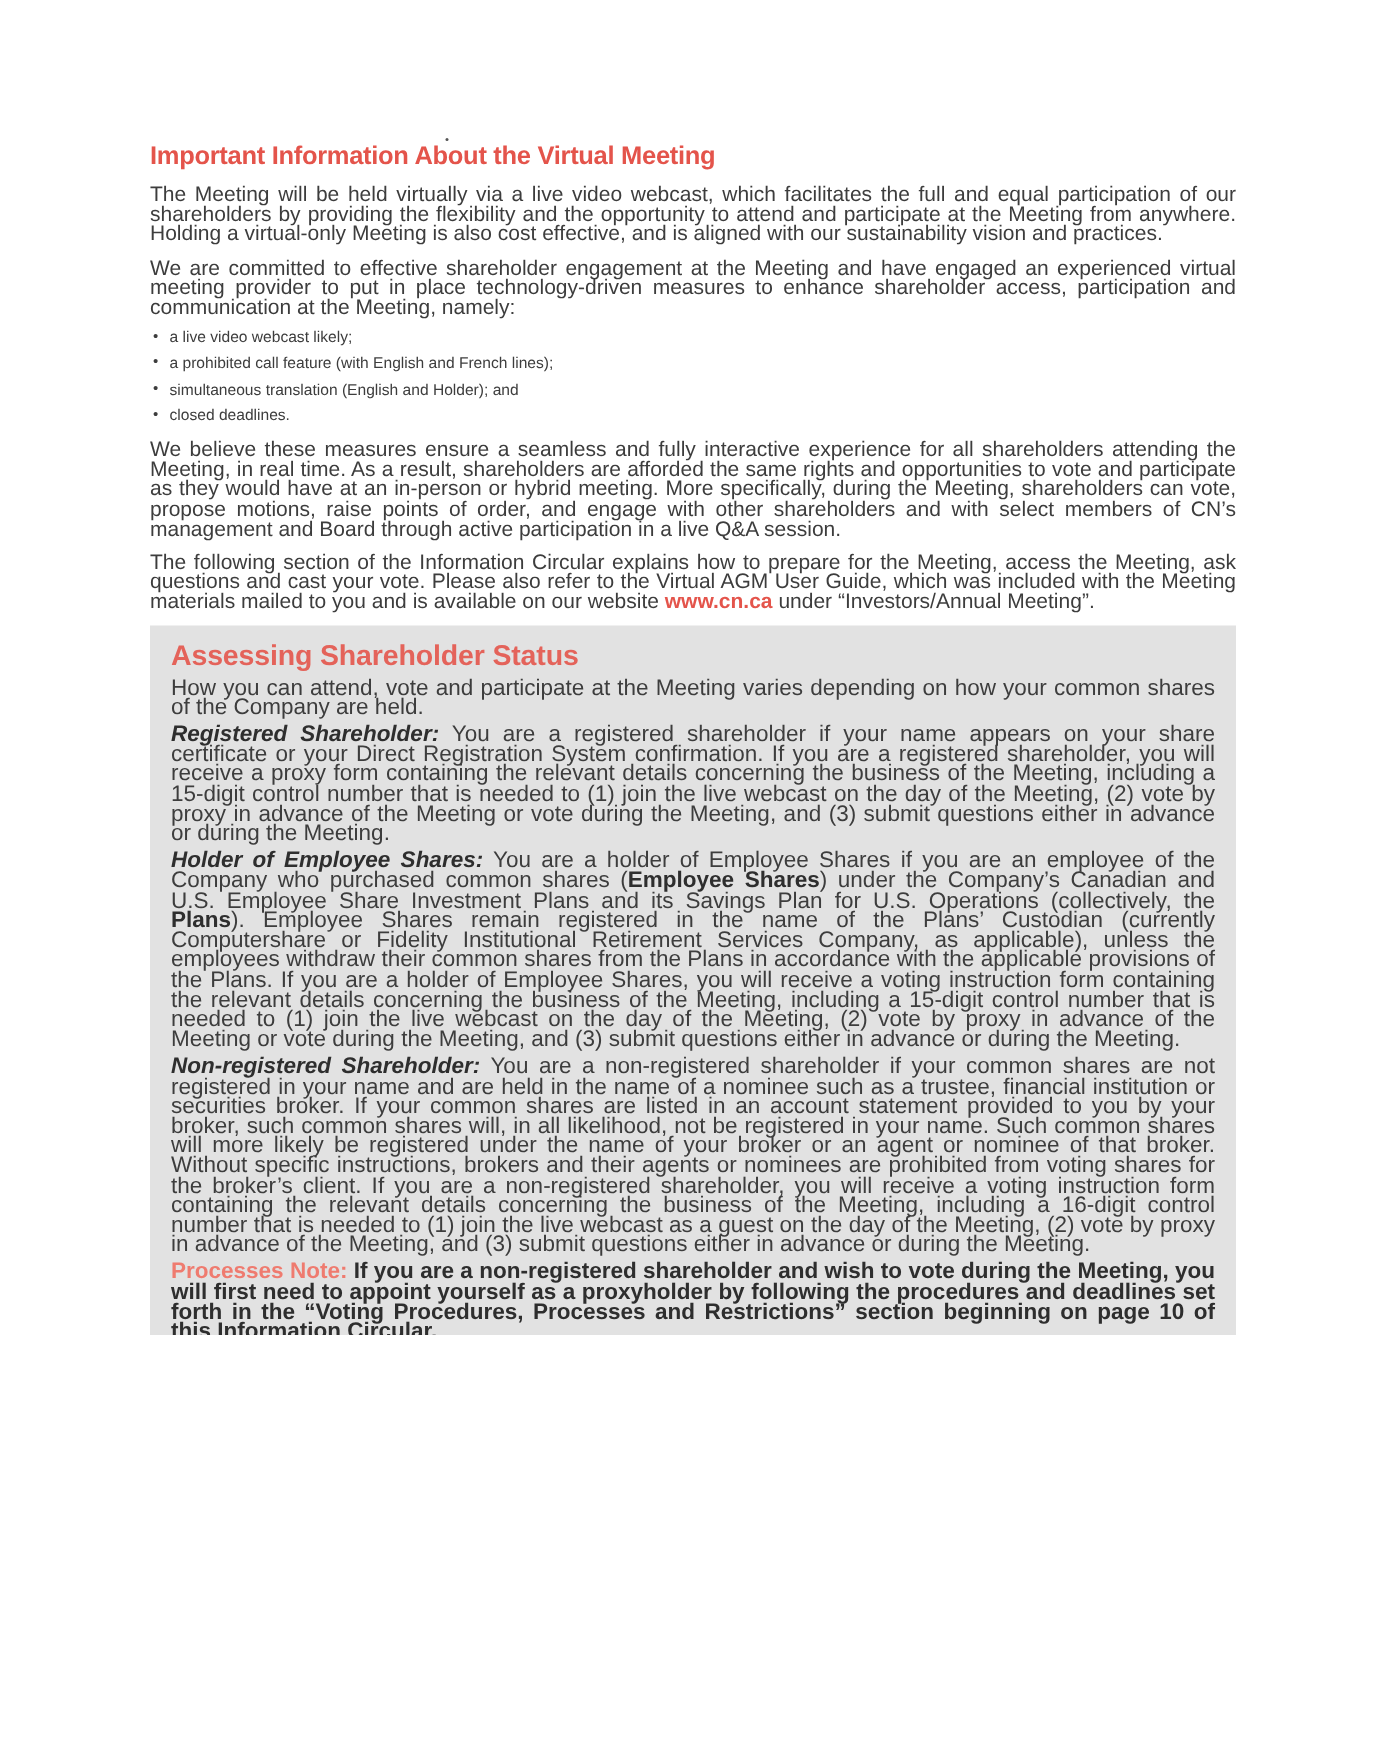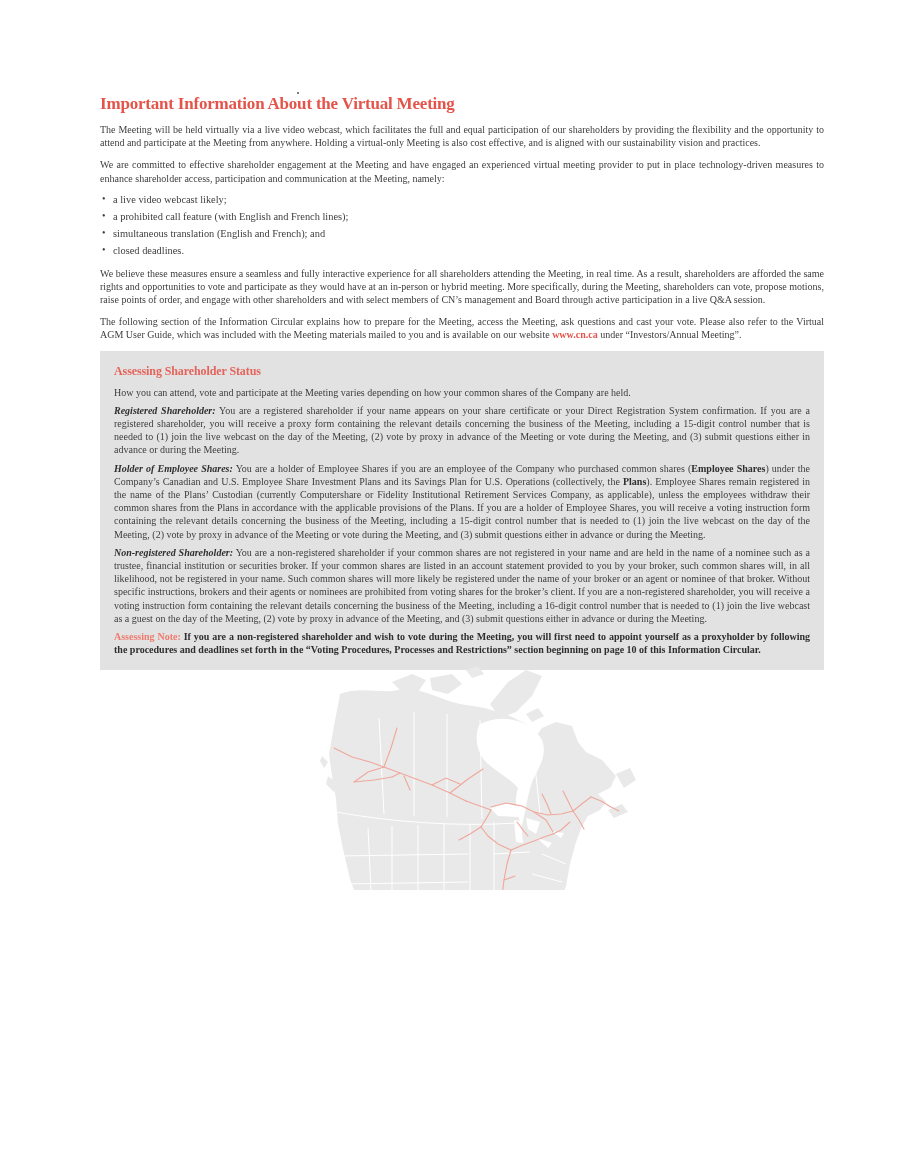--- a/index.html
+++ b/index.html
@@ -1,35 +1,35 @@
 <!DOCTYPE html>
 <html><head>
 <meta charset="utf-8">
 <style>
   html,body{margin:0;padding:0;background:#fff;}
   .page{
     position:relative;
     width:924px;height:890px;
     background:#ffffff;
     overflow:hidden;
-    font-family:Liberation Serif, serif;
+    font-family:Liberation Sans, sans-serif;
     color:#3d3d3d;
     -webkit-font-smoothing:antialiased;
   }
   .content{padding:94px 100px 0 100px;}
   .speck{position:absolute;left:297px;top:92px;width:2px;height:2px;background:#555;border-radius:50%;}
   h1.doc-title{
     margin:0;
     font-size:17px;line-height:20px;
     font-weight:700;letter-spacing:-0.2px;
     color:#e4544b;
   }
   p.body-p{
     margin:9px 0 0 0;
-    font-size:10px;line-height:13.2px;
+    font-size:14px;line-height:13.2px;
     text-align:justify;
   }
   ul.bullets{
     list-style:none;
     margin:8px 0 0 0;padding:0;
   }
   ul.bullets li{
     position:relative;
     padding-left:13px;
     margin:0 0 4px 0;
@@ -39,27 +39,27 @@
     position:absolute;left:2px;top:-1px;
     font-size:10px;color:#3d3d3d;
   }
   .gray-box{
     margin-top:9px;
     background:#e2e2e2;
     padding:12px 14px 13px 14px;
   }
   .gray-box .box-title{
     margin:0 0 6px 0;
-    font-size:12px;line-height:17px;
+    font-size:19px;line-height:17px;
     font-weight:700;letter-spacing:-0.1px;
     color:#e4635a;
   }
   .gray-box p{
     margin:5px 0 0 0;
-    font-size:10px;line-height:13.2px;
+    font-size:15px;line-height:13.2px;
     text-align:justify;
   }
   .gray-box p:first-of-type{margin-top:0;}
   .run-n{font-weight:400;}
   .run-b{font-weight:700;color:#2e2e2e;}
   .run-bi{font-weight:700;font-style:italic;color:#2e2e2e;}
   .run-rb{font-weight:700;color:#e4544b;}
   .run-rb2{font-weight:700;color:#ef7b6f;}
   .map-wrap{
     width:420px;height:385px;
@@ -85,34 +85,34 @@
 
   <div class="content">
     <h1 class="doc-title">Important Information About the Virtual Meeting</h1>
 
     <p class="body-p">The Meeting will be held virtually via a live video webcast, which facilitates the full and equal participation of our shareholders by providing the flexibility and the opportunity to attend and participate at the Meeting from anywhere. Holding a virtual-only Meeting is also cost effective, and is aligned with our sustainability vision and practices.</p>
     <p class="body-p">We are committed to effective shareholder engagement at the Meeting and have engaged an experienced virtual meeting provider to put in place technology-driven measures to enhance shareholder access, participation and communication at the Meeting, namely:</p>
 
     <ul class="bullets">
       <li><span class="bullet-glyph">•</span><span>a live video webcast likely;</span></li>
       <li><span class="bullet-glyph">•</span><span>a prohibited call feature (with English and French lines);</span></li>
-      <li><span class="bullet-glyph">•</span><span>simultaneous translation (English and French); and</span></li>
+      <li><span class="bullet-glyph">•</span><span>simultaneous translation (English and Holder); and</span></li>
       <li><span class="bullet-glyph">•</span><span>closed deadlines.</span></li>
     </ul>
 
     <p class="body-p">We believe these measures ensure a seamless and fully interactive experience for all shareholders attending the Meeting, in real time. As a result, shareholders are afforded the same rights and opportunities to vote and participate as they would have at an in-person or hybrid meeting. More specifically, during the Meeting, shareholders can vote, propose motions, raise points of order, and engage with other shareholders and with select members of CN’s management and Board through active participation in a live Q&amp;A session.</p>
     <p class="body-p"><span class="run run-n">The following section of the Information Circular explains how to prepare for the Meeting, access the Meeting, ask questions and cast your vote. Please also refer to the Virtual AGM User Guide, which was included with the Meeting materials mailed to you and is available on our website </span><span class="run run-rb">www.cn.ca</span><span class="run run-n"> under “Investors/Annual Meeting”.</span></p>
 
     <div class="gray-box">
       <h2 class="box-title">Assessing Shareholder Status</h2>
       <p>How you can attend, vote and participate at the Meeting varies depending on how your common shares of the Company are held.</p>
       <p><span class="run run-bi">Registered Shareholder:</span><span class="run run-n"> You are a registered shareholder if your name appears on your share certificate or your Direct Registration System confirmation. If you are a registered shareholder, you will receive a proxy form containing the relevant details concerning the business of the Meeting, including a 15-digit control number that is needed to (1) join the live webcast on the day of the Meeting, (2) vote by proxy in advance of the Meeting or vote during the Meeting, and (3) submit questions either in advance or during the Meeting.</span></p>
       <p><span class="run run-bi">Holder of Employee Shares:</span><span class="run run-n"> You are a holder of Employee Shares if you are an employee of the Company who purchased common shares (</span><span class="run run-b">Employee Shares</span><span class="run run-n">) under the Company’s Canadian and U.S. Employee Share Investment Plans and its Savings Plan for U.S. Operations (collectively, the </span><span class="run run-b">Plans</span><span class="run run-n">). Employee Shares remain registered in the name of the Plans’ Custodian (currently Computershare or Fidelity Institutional Retirement Services Company, as applicable), unless the employees withdraw their common shares from the Plans in accordance with the applicable provisions of the Plans. If you are a holder of Employee Shares, you will receive a voting instruction form containing the relevant details concerning the business of the Meeting, including a 15-digit control number that is needed to (1) join the live webcast on the day of the Meeting, (2) vote by proxy in advance of the Meeting or vote during the Meeting, and (3) submit questions either in advance or during the Meeting.</span></p>
       <p><span class="run run-bi">Non-registered Shareholder:</span><span class="run run-n"> You are a non-registered shareholder if your common shares are not registered in your name and are held in the name of a nominee such as a trustee, financial institution or securities broker. If your common shares are listed in an account statement provided to you by your broker, such common shares will, in all likelihood, not be registered in your name. Such common shares will more likely be registered under the name of your broker or an agent or nominee of that broker. Without specific instructions, brokers and their agents or nominees are prohibited from voting shares for the broker’s client. If you are a non-registered shareholder, you will receive a voting instruction form containing the relevant details concerning the business of the Meeting, including a 16-digit control number that is needed to (1) join the live webcast as a guest on the day of the Meeting, (2) vote by proxy in advance of the Meeting, and (3) submit questions either in advance or during the Meeting.</span></p>
-      <p><span class="run run-rb2">Assessing Note:</span><span class="run run-b"> If you are a non-registered shareholder and wish to vote during the Meeting, you will first need to appoint yourself as a proxyholder by following the procedures and deadlines set forth in the “Voting Procedures, Processes and Restrictions” section beginning on page 10 of this Information Circular.</span></p>
+      <p><span class="run run-rb2">Processes Note:</span><span class="run run-b"> If you are a non-registered shareholder and wish to vote during the Meeting, you will first need to appoint yourself as a proxyholder by following the procedures and deadlines set forth in the “Voting Procedures, Processes and Restrictions” section beginning on page 10 of this Information Circular.</span></p>
     </div>
 
     <div class="map-wrap">
       <svg viewBox="0 0 420 385" xmlns="http://www.w3.org/2000/svg">
 
         <path fill="#e9e9e9" d="M60,30 C80,22 100,30 118,26 C140,22 160,36 180,40 L205,44 L230,52 L246,60 L240,70 L252,78 L262,64 L276,58 L292,62 L298,78 L306,88 L322,96 L336,112 L330,124 L318,130 L326,138 L320,146 L308,152 L302,162 L296,178 L290,200 L286,222 L280,240 L262,248 L272,252 L280,278 L272,280 L262,262 L252,252 L236,270 L218,272 L205,268 L188,278 L183,292 L175,302 L180,330 L196,338 L212,334 L226,331 L214,348 L204,366 L199,384 L193,382 L186,368 L168,356 L146,334 L126,304 L116,288 L108,296 L112,308 L104,302 L96,278 L98,268 L88,258 L80,242 L70,215 L63,185 L58,160 L56,135 L52,112 L49,90 L54,62 Z"></path>
 
         <g fill="#e9e9e9">
           <path d="M112,18 L132,10 L146,16 L138,28 L120,26 Z"></path>
           <path d="M150,14 L172,10 L182,20 L168,30 L152,26 Z"></path>

